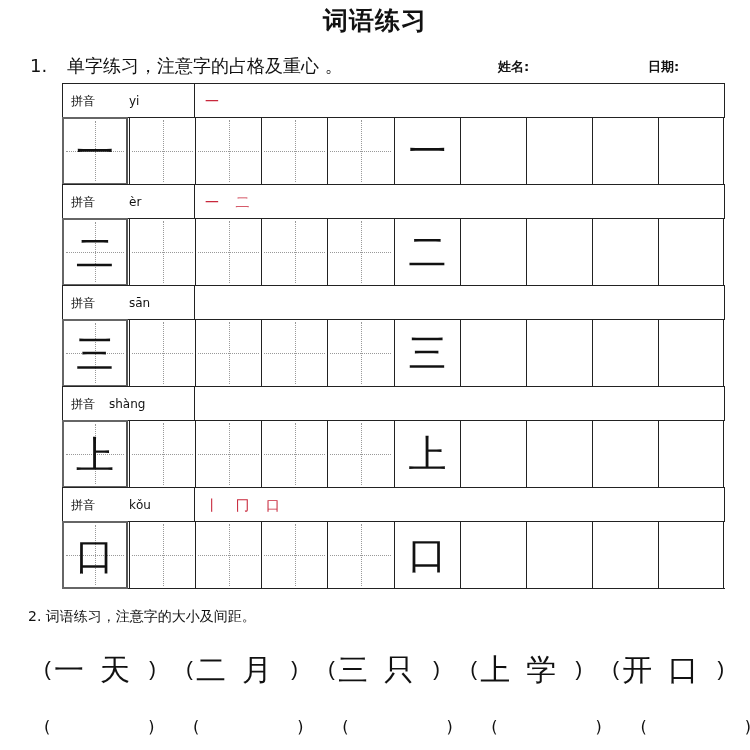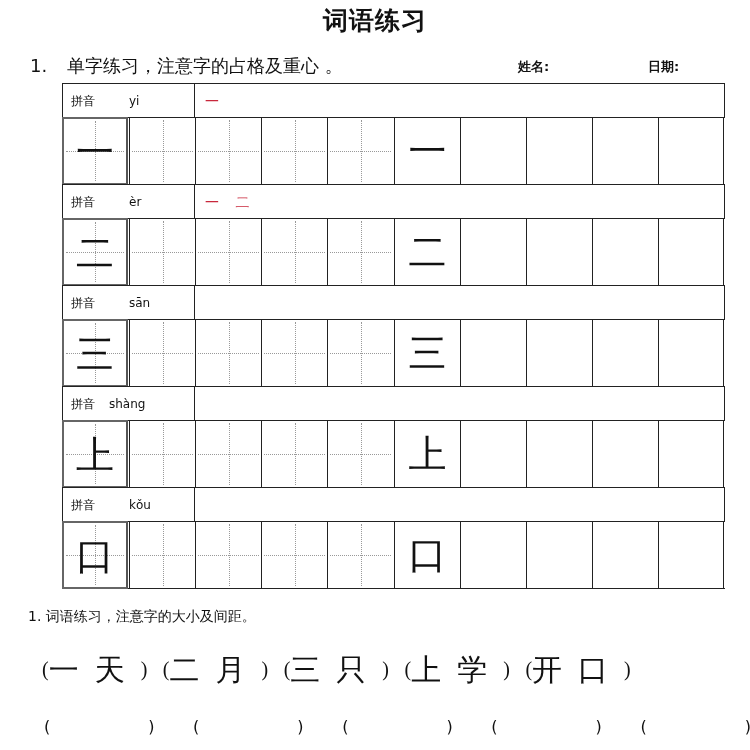--- a/index.html
+++ b/index.html
@@ -2,21 +2,21 @@
 <html><head>
 <meta charset="utf-8">
 <style>
   html, body { margin:0; padding:0; background:#ffffff; }
   body { width:750px; height:750px; position:relative; overflow:hidden;
          font-family:"DejaVu Sans", sans-serif; color:#111; }
   .title { position:absolute; left:0; width:750px; top:4px; text-align:center;
            font-size:25px; font-weight:bold; letter-spacing:1px; }
   .q1 { position:absolute; left:30px; top:54px; font-size:18px; }
   .q1 .num { margin-right:14px; }
-  .name-label { position:absolute; left:498px; top:58px; font-size:13px; font-weight:bold;margin-left:20px; }
+  .name-label { position:absolute; left:498px; top:58px; font-size:13px; font-weight:bold; }
   .date-label { position:absolute; left:648px; top:58px; font-size:13px; font-weight:bold; }
 
   .grid { position:absolute; left:62px; top:83px; width:663px; }
   .pair { position:relative; width:663px; height:101px; }
   .py-row { position:absolute; left:0; top:0; width:661px; height:34px;
             border:1.5px solid #222; border-bottom:none; }
   .py-label { position:absolute; left:0; top:0; width:131px; height:34px;
               border-right:1.5px solid #222; font-size:12px; line-height:34px; }
   .py-label .lbl { position:absolute; left:8px; }
   .py-label .pin { position:absolute; left:66px; }
@@ -31,21 +31,21 @@
   .cell.first { border:2px solid #666; border-right:2.5px solid #555; height:68px; top:-1px; }
   .cell.tian::before { content:""; position:absolute; left:50%; top:2px; bottom:2px;
            border-left:1px dotted #999; }
   .cell.tian::after { content:""; position:absolute; top:50%; left:2px; right:2px;
            border-top:1px dotted #999; }
   .cell .ch { position:absolute; left:0; right:0; top:0; bottom:0; text-align:center;
               line-height:66px; font-size:38px; font-family:"DejaVu Serif", serif; z-index:2; color:#111; }
 
   .q2 { position:absolute; left:28px; top:608px; font-size:14px; }
   .words { position:absolute; left:42px; top:650px; font-size:30px;
-           font-family:Liberation Serif, serif; white-space:nowrap; }
+           font-family:Liberation Mono, monospace; white-space:nowrap; }
   .word { display:inline-block; margin-right:8px; }
   .word .p { font-size:20px; vertical-align:4px; }
   .word .w { letter-spacing:16px; }
   .blanks { position:absolute; left:44px; top:717px; font-size:16px; white-space:nowrap; }
   .blank { display:inline-block; width:144px; }
   .blank .r { display:inline-block; margin-left:98px; }
 </style>
 </head>
 <body>
 
@@ -161,41 +161,42 @@
       <div class="cell last" style="left:596px"></div>
     </div>
   </div>
 
   <div class="pair">
     <div class="py-row">
       <div class="py-label">
         <span class="lbl">拼音</span>
         <span class="pin">kǒu</span>
       </div>
+      <span class="strokes">丨 冂 口</span>
     </div>
     <div class="char-row">
       <div class="cell tian first" style="left:0">
           <span class="ch">口</span>
         </div>
       <div class="cell tian" style="left:67px"></div>
       <div class="cell tian" style="left:133px"></div>
       <div class="cell tian" style="left:199px"></div>
       <div class="cell tian" style="left:265px"></div>
       <div class="cell" style="left:332px">
           <span class="ch">口</span>
         </div>
       <div class="cell" style="left:398px"></div>
       <div class="cell" style="left:464px"></div>
       <div class="cell" style="left:530px"></div>
       <div class="cell last" style="left:596px"></div>
     </div>
   </div>
 </div>
 
-<div class="q2">1. 词语练习，注意字的大小及间距。</div>
+<div class="q2">2. 词语练习，注意字的大小及间距。</div>
 
 <div class="words">
   <span class="word"><span class="p">(</span><span class="w">一天</span><span class="p">)</span></span>
   <span class="word"><span class="p">(</span><span class="w">二月</span><span class="p">)</span></span>
   <span class="word"><span class="p">(</span><span class="w">三只</span><span class="p">)</span></span>
   <span class="word"><span class="p">(</span><span class="w">上学</span><span class="p">)</span></span>
   <span class="word"><span class="p">(</span><span class="w">开口</span><span class="p">)</span></span>
 </div>
 
 <div class="blanks">

